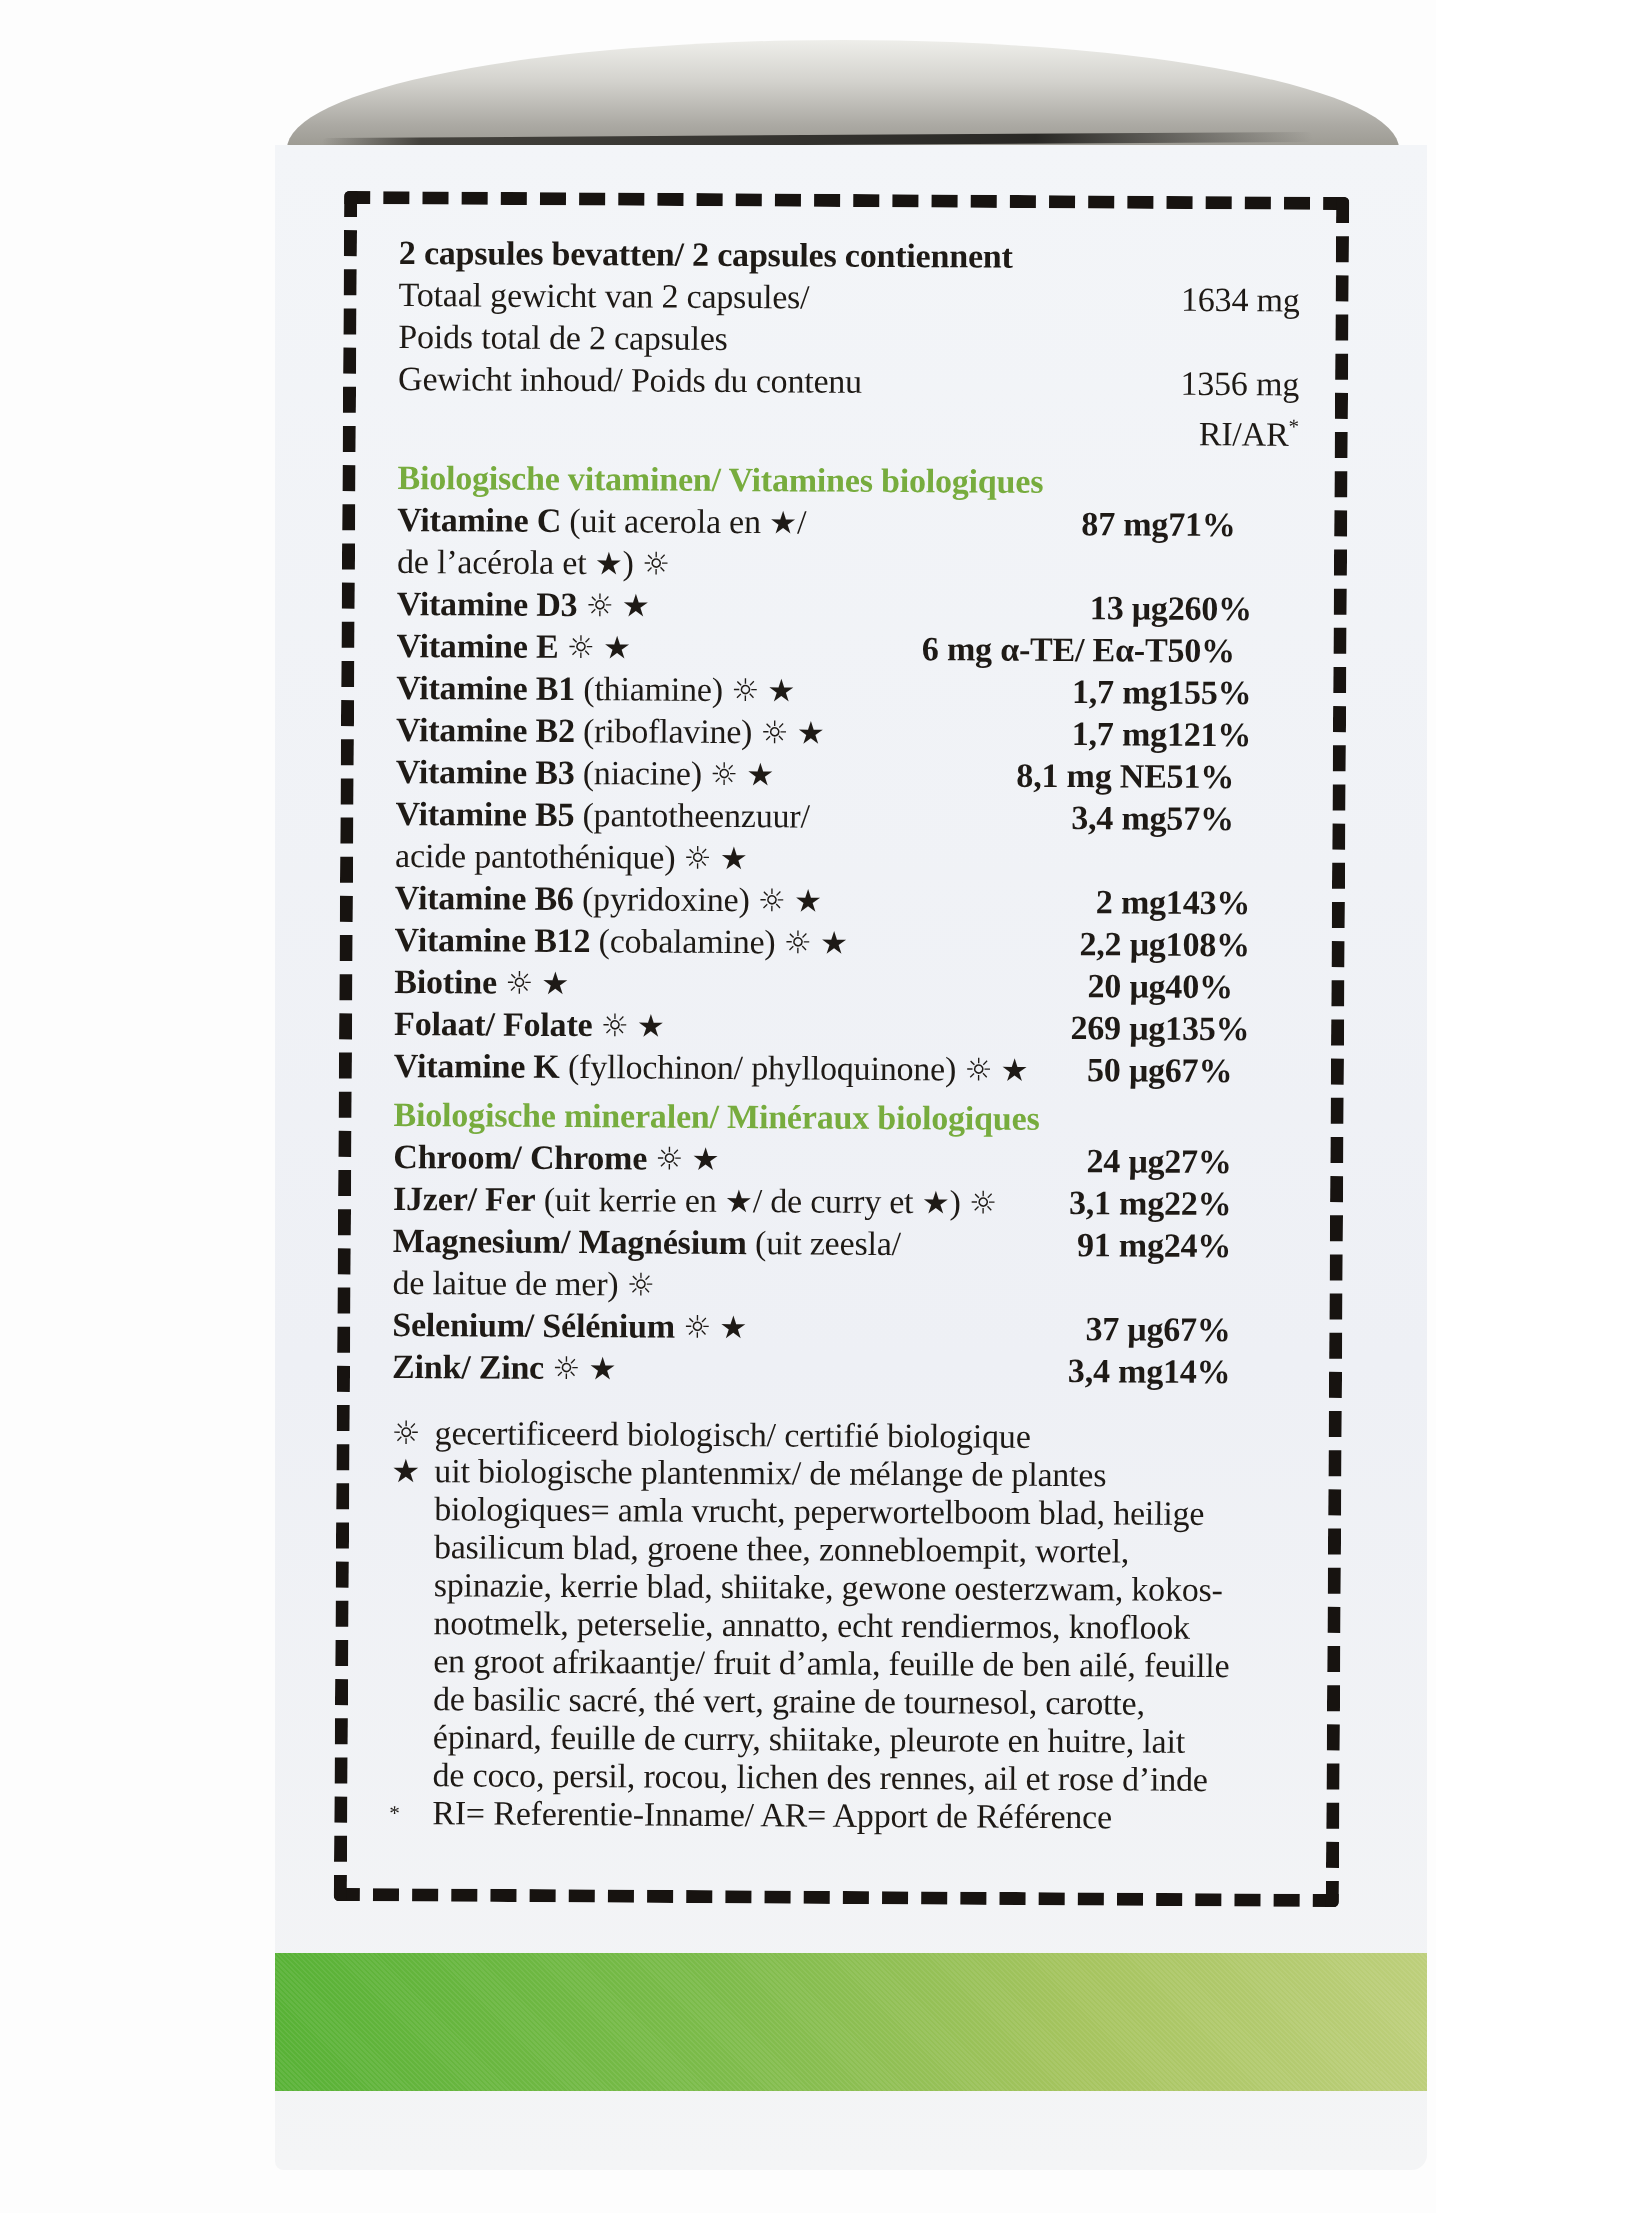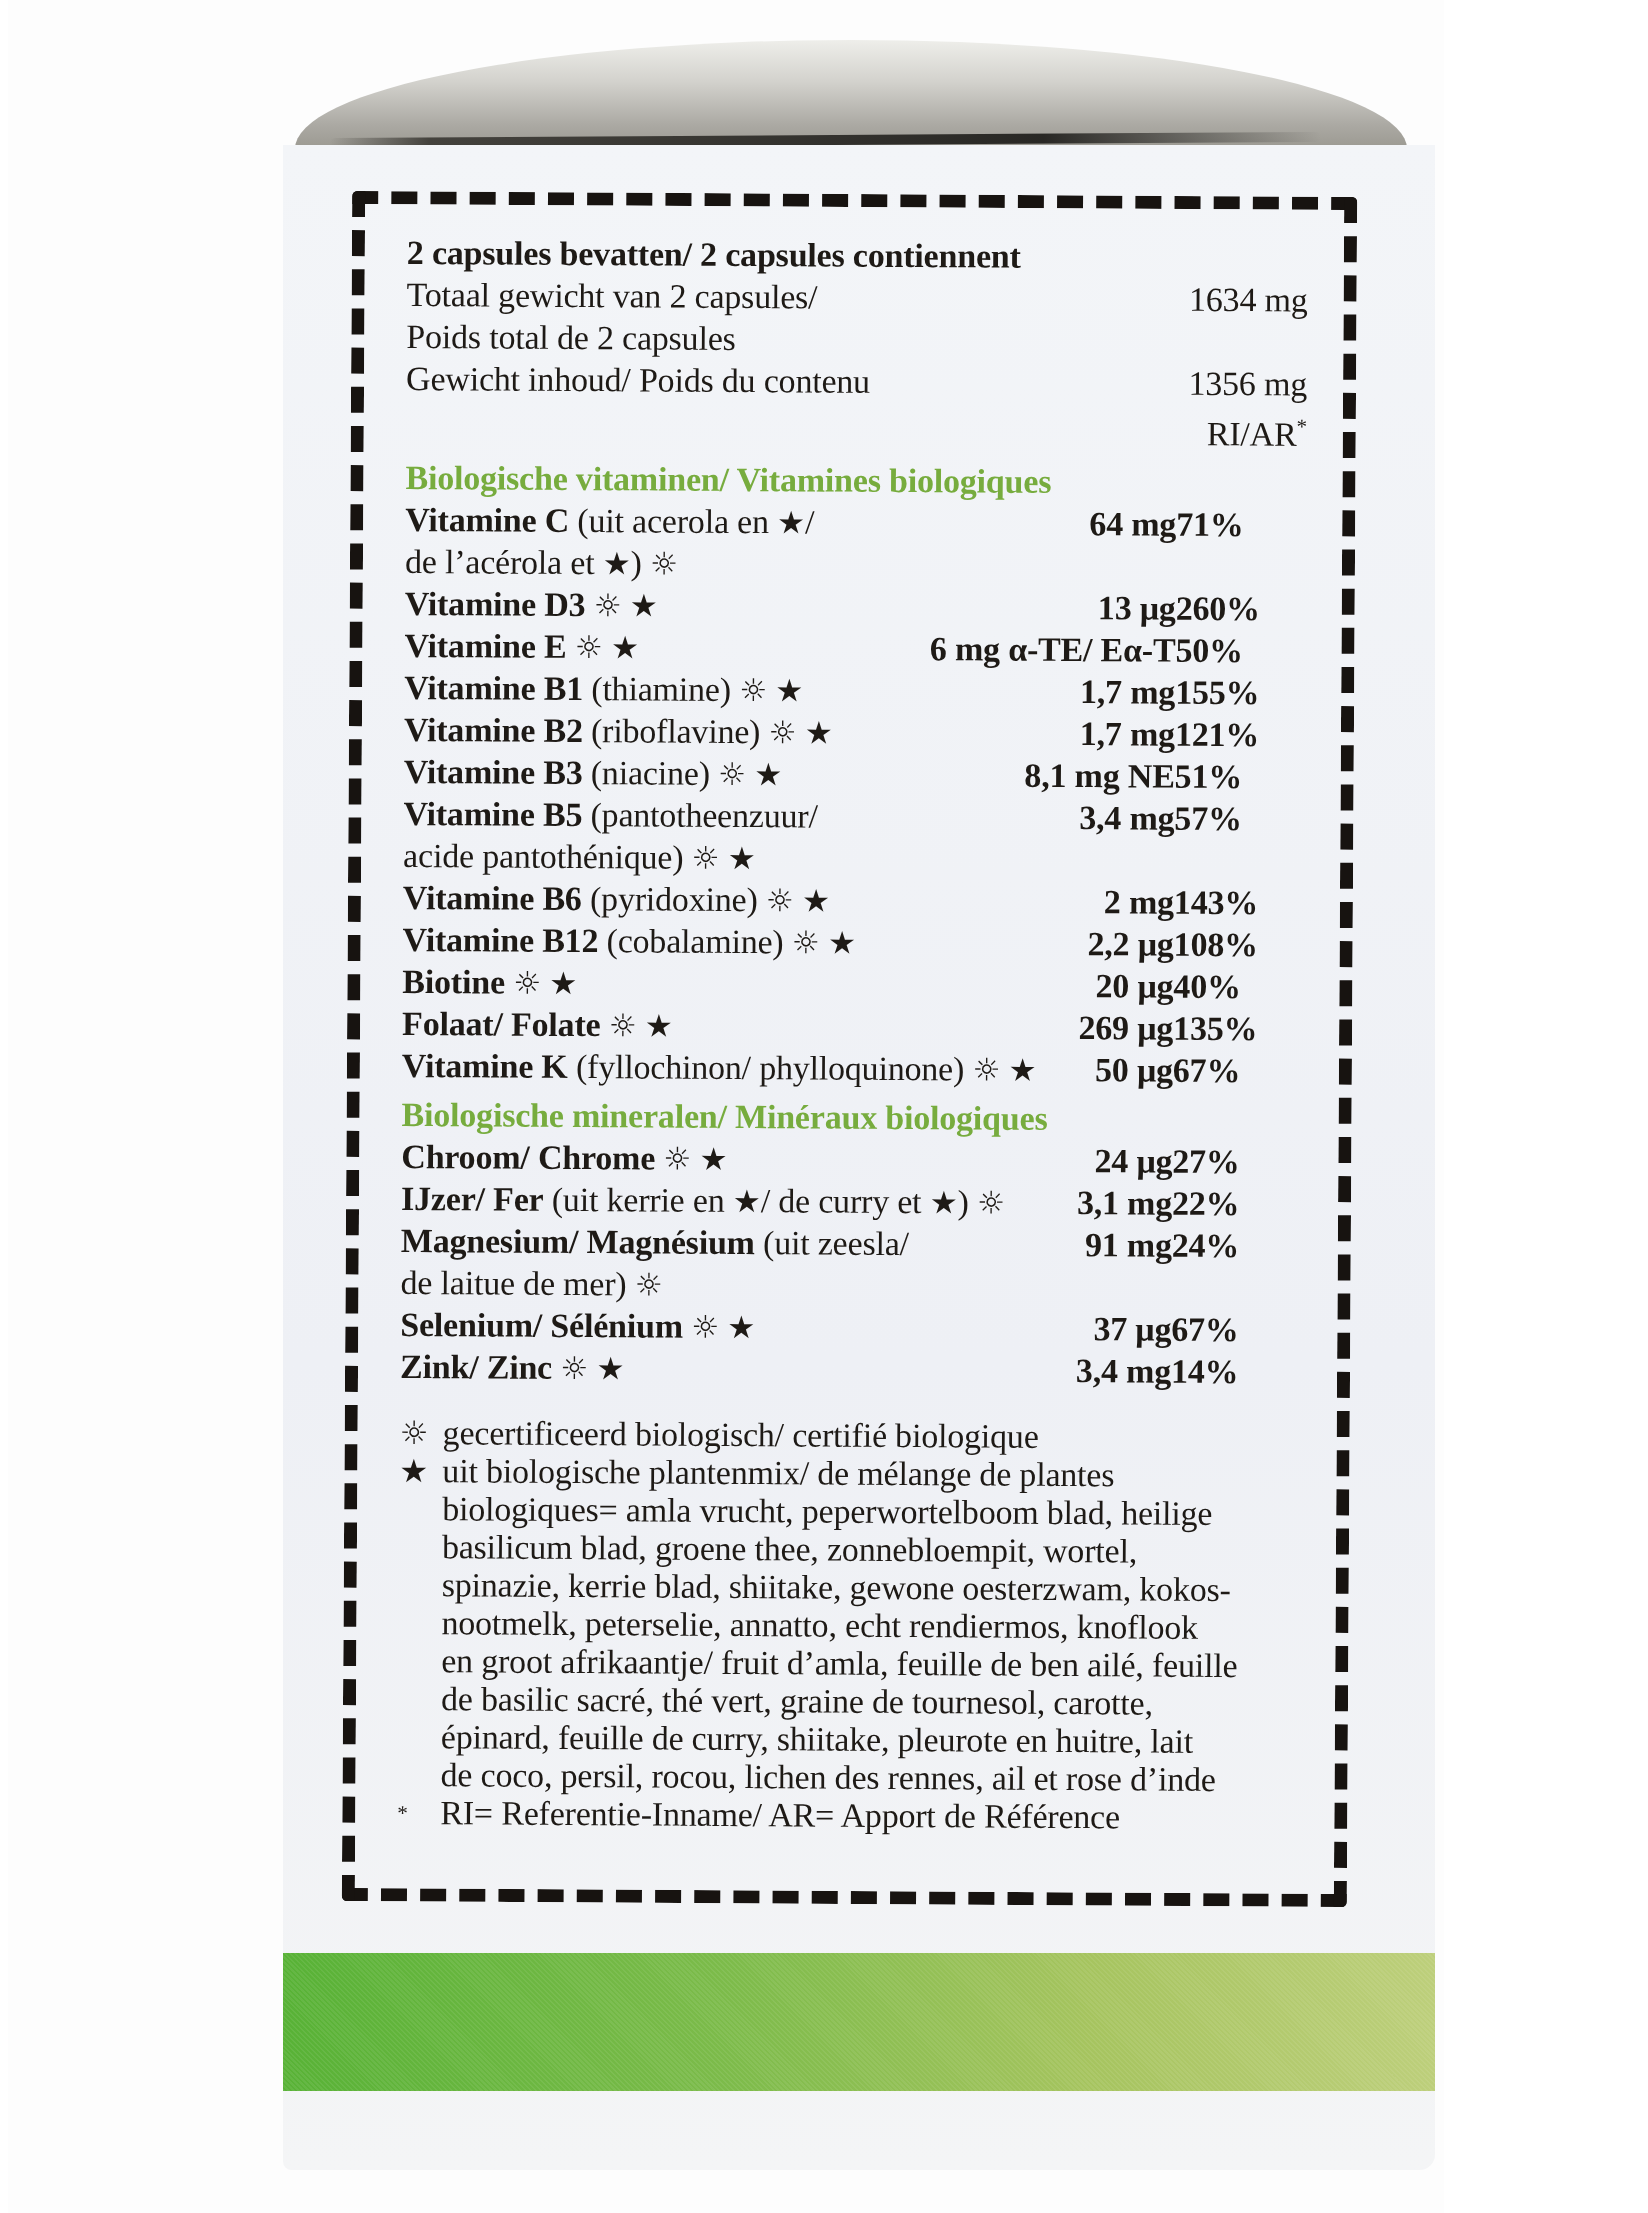--- a/index.html
+++ b/index.html
@@ -1,21 +1,20 @@
 <!DOCTYPE html>
 <html style="font-size:14px"><head>
 <meta charset="utf-8">
 <style>
   html,body{margin:0;padding:0;background:#ffffff;}
   .stage{
     position:relative;width:1436px;height:2214px;overflow:hidden;
     background:#fdfdfd;
     font-family:"Liberation Serif","DejaVu Serif","DejaVu Sans",serif;
     color:#1e1a16;
-    margin-left:8px;
   }
   
   .dome{
     position:absolute;left:287px;top:40px;width:1112px;height:109px;
     background:linear-gradient(180deg,#eeeeea 0%,#d3d2cd 38%,#aba9a3 78%,#9b9991 100%);
     border-radius:100% 100% 0 0 / 200% 200% 0 0;
   }
   .slit{
     position:absolute;left:322px;top:135px;width:991px;height:10.4px;
     background:linear-gradient(90deg,rgba(40,40,36,0) 0%,rgba(52,50,45,.85) 10%,rgba(28,27,24,.9) 72%,rgba(40,40,36,0) 100%);
@@ -90,21 +89,21 @@
         </div>
         <div class="hrow">
           <span></span>
           <span class="hvalue">RI/AR<sup>*</sup></span>
         </div>
       </div>
     <div id="table-rows">
         <div class="sec">Biologische vitaminen/ Vitamines biologiques</div>
         <div class="row">
           <span class="name"><span class="b">Vitamine C</span> (uit acerola en <span class="sym">★</span>/</span>
-          <span class="amt">64 mg</span>
+          <span class="amt">87 mg</span>
           <span class="pct">71%</span>
         </div>
         <div class="row">
           <span class="name">de l’acérola et <span class="sym">★</span>) <span class="sym">☼</span></span>
         </div>
         <div class="row">
           <span class="name"><span class="b">Vitamine D3</span> <span class="sym">☼</span> <span class="sym">★</span></span>
           <span class="amt">13 μg</span>
           <span class="pct">260%</span>
         </div>

